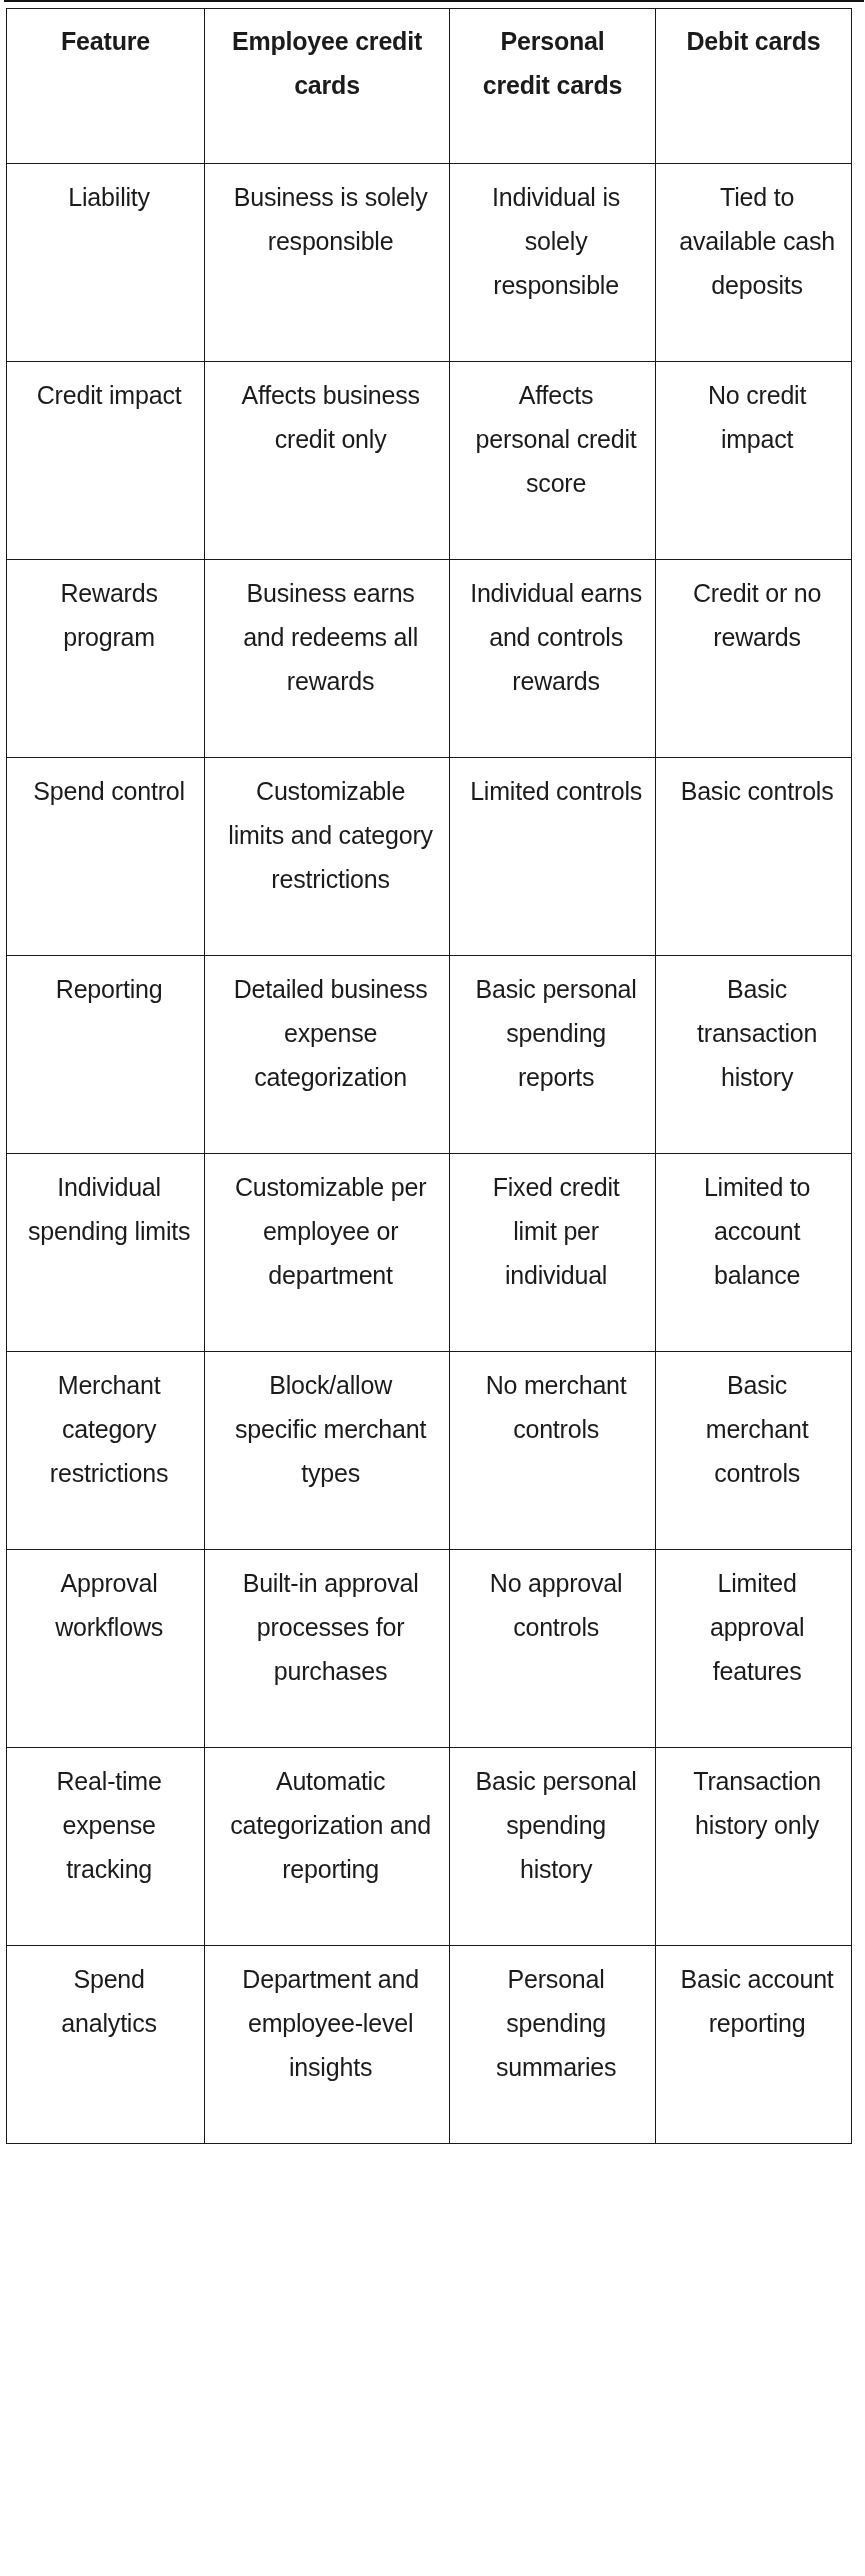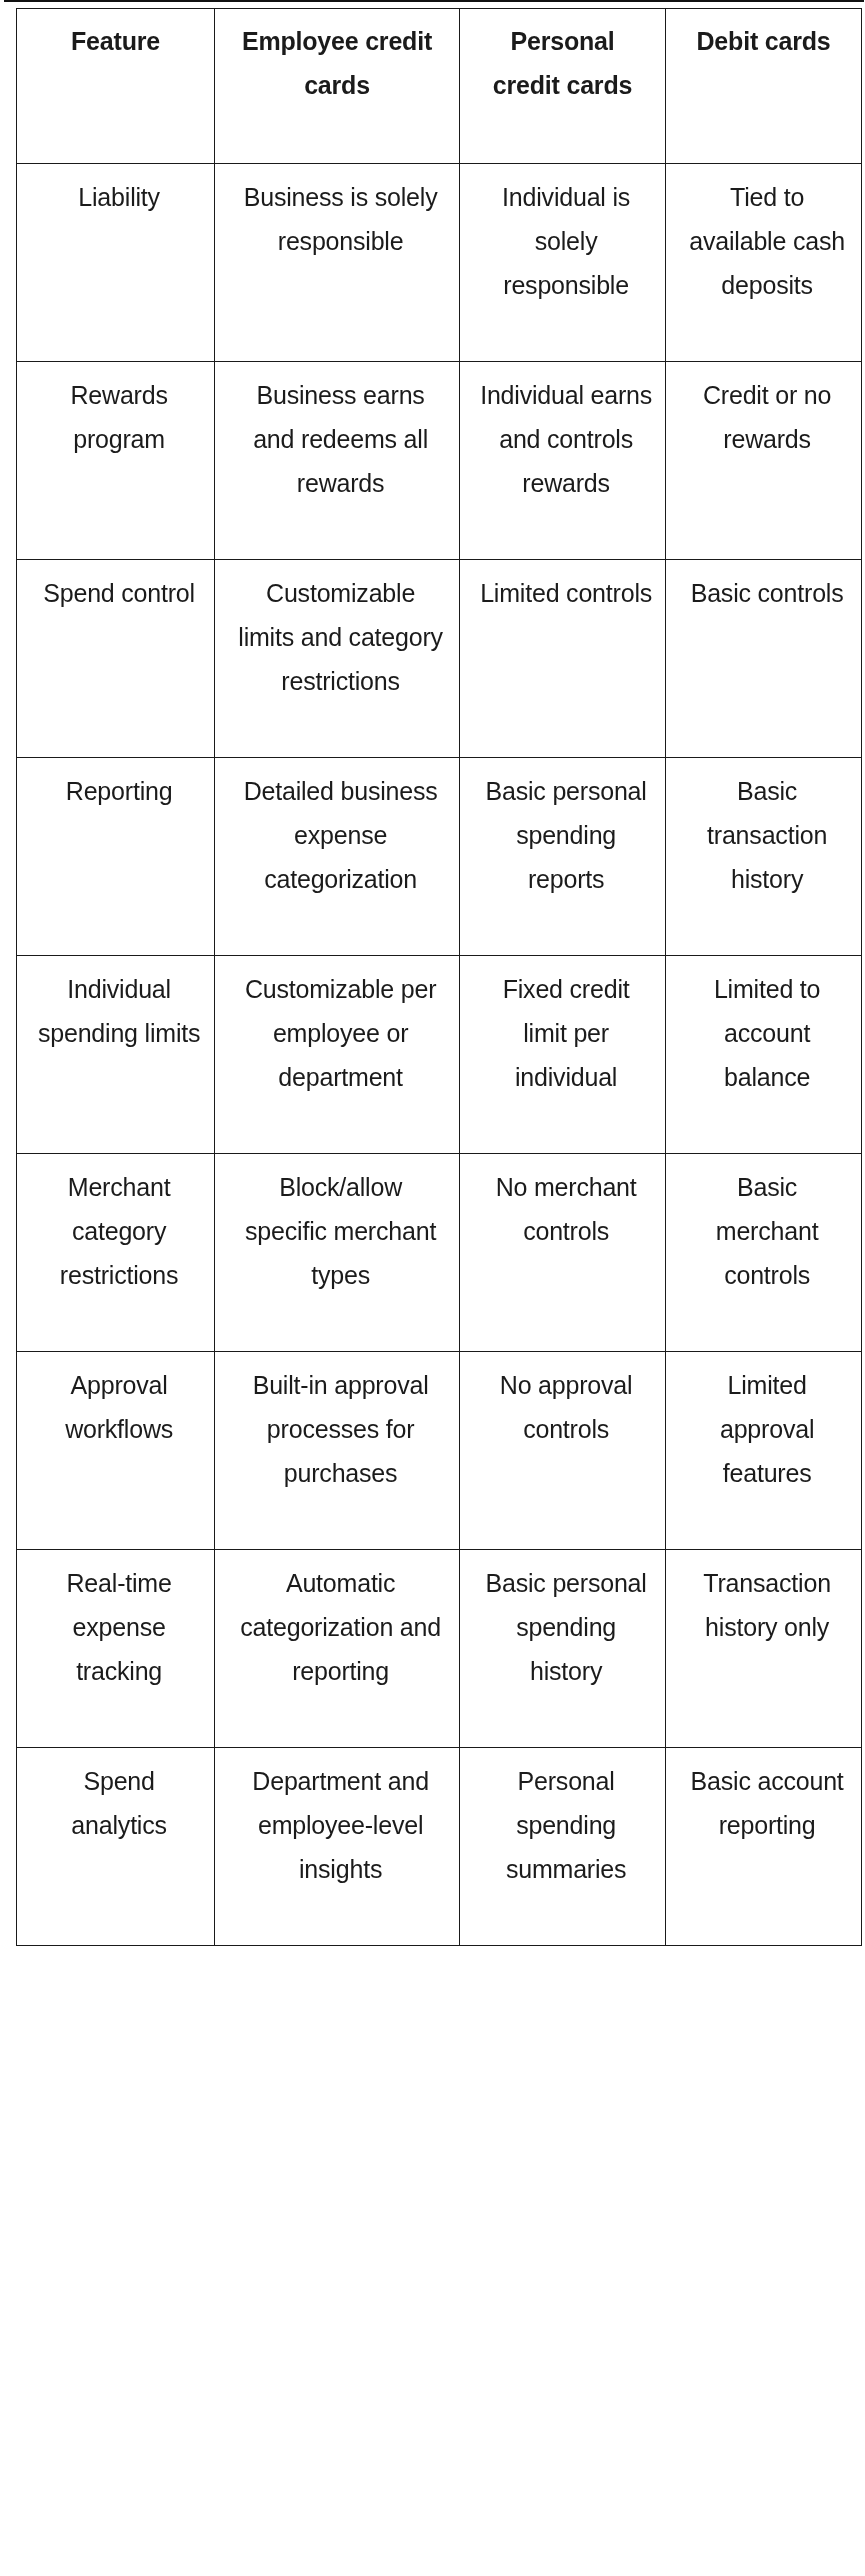--- a/index.html
+++ b/index.html
@@ -18,21 +18,21 @@
     position: absolute;
     top: 0;
     left: 3.6px;
     width: 860px;
     height: 2.4px;
     background: #111111;
   }
   table.comparison {
     position: absolute;
     top: 7.8px;
-    left: 16px;
+    left: 6px;
     width: 844px;
     border-collapse: collapse;
     table-layout: fixed;
     border: 1.8px solid #1a1a1a;
     color: #1b1b1b;
   }
   th, td {
     border-left: 1.2px solid #1a1a1a;
     border-right: 1.2px solid #1a1a1a;
     border-top: 1.8px solid #1a1a1a;
@@ -86,20 +86,30 @@
         <td>Business is solely
 responsible</td>
         <td>Individual is
 solely
 responsible</td>
         <td>Tied to
 available cash
 deposits</td>
       </tr>
       <tr>
+        <td>Credit impact</td>
+        <td>Affects business
+credit only</td>
+        <td>Affects
+personal credit
+score</td>
+        <td>No credit
+impact</td>
+      </tr>
+      <tr>
         <td>Rewards
 program</td>
         <td>Business earns
 and redeems all
 rewards</td>
         <td>Individual earns
 and controls
 rewards</td>
         <td>Credit or no
 rewards</td>

